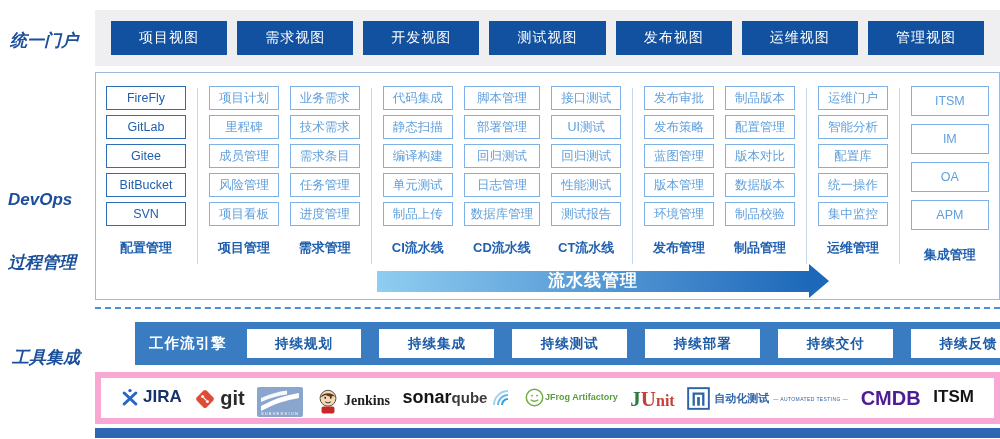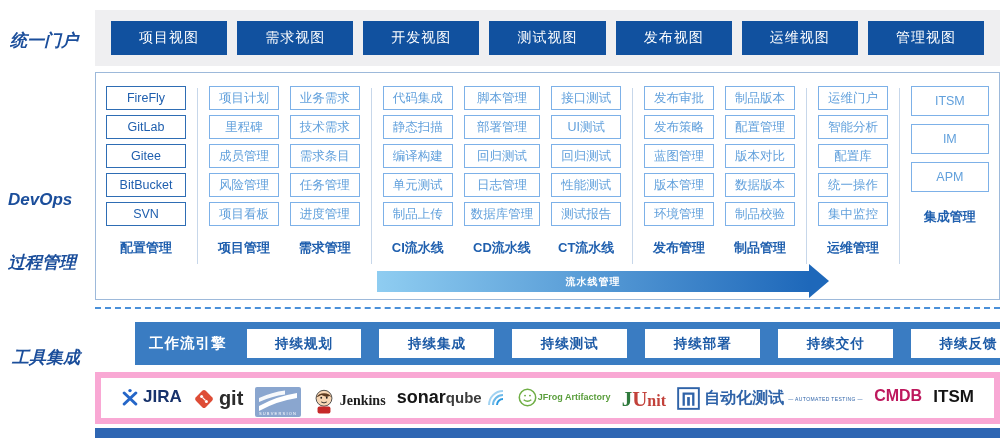--- a/index.html
+++ b/index.html
@@ -22,22 +22,22 @@
   .pcol{display:flex;flex-direction:column;gap:5px;align-items:stretch;text-align:center;}
   .pbox{border:1px solid #7db1e8;color:#61a0dc;background:#fff;font-size:12.5px;line-height:16px;
     padding:3px 6px;white-space:nowrap;min-width:56px;cursor:pointer;}
   .pbox.dark{border-color:#2e6db4;color:#1f5fae;min-width:66px;}
   .pcol.tall{gap:8px;}
   .pcol.tall .pbox{height:28px;min-width:64px;display:flex;align-items:center;justify-content:center;padding:0 6px;}
   .pfoot{color:#1f5fae;font-weight:bold;font-size:13px;margin-top:8px;white-space:nowrap;}
   .vdiv{width:1px;background:#c7d7ea;height:176px;margin-top:2px;}
   
   .arrow{position:absolute;left:281px;top:198px;width:432px;height:21px;
-    background:linear-gradient(90deg,#8fcdf1,#1e68ba);color:#fff;font-size:10px;font-weight:bold;
-    display:flex;align-items:center;justify-content:center;letter-spacing:1px;}
+    background:linear-gradient(90deg,#8fcdf1,#1e68ba);color:#fff;font-size:17px;font-weight:bold;
+    display:flex;align-items:flex-end;justify-content:center;letter-spacing:1px;}
   .arrow::after{content:"";position:absolute;left:100%;top:-7px;width:0;height:0;
     border-top:17px solid transparent;border-bottom:17px solid transparent;border-left:20px solid #1e68ba;}
   
   .dashed{position:absolute;left:95px;top:307px;width:905px;height:0;border-top:2px dashed #4a90d9;}
   
   .wf-bar{position:absolute;left:95px;top:322px;width:905px;height:43px;background:#3a7cc2;
     display:flex;align-items:center;gap:18px;padding:0 14px;box-sizing:border-box;margin-left:40px;}
   .wf-engine{color:#fff;font-weight:bold;font-size:14.5px;white-space:nowrap;margin-right:2px;letter-spacing:1px;}
   .wf-stage{flex:1;height:29px;background:#fff;color:#1c5aa6;font-weight:bold;font-size:13.5px;
     display:flex;align-items:center;justify-content:center;cursor:pointer;letter-spacing:1px;}
@@ -150,20 +150,21 @@
           <div class="pbox">智能分析</div>
           <div class="pbox">配置库</div>
           <div class="pbox">统一操作</div>
           <div class="pbox">集中监控</div>
           <div class="pfoot">运维管理</div>
         </div>
         <div class="vdiv"></div>
         <div class="pcol tall">
           <div class="pbox">ITSM</div>
           <div class="pbox">IM</div>
+          <div class="pbox">OA</div>
           <div class="pbox">APM</div>
           <div class="pfoot">集成管理</div>
         </div>
       </div>
     <div class="arrow">
       <span>流水线管理</span>
     </div>
   </div>
 
   <div class="dashed"></div>
@@ -265,27 +266,27 @@
       </div>
       <div class="logo">
         <div class="logo-ic">
           <svg width="23" height="23" viewBox="0 0 24 24">
             <rect x="1.2" y="1.2" width="21.6" height="21.6" fill="none" stroke="#2f63a8" stroke-width="2"></rect>
             <path d="M7 19.5 V7 h10 v12.5" fill="none" stroke="#2f63a8" stroke-width="2.4"></path>
             <rect x="10.6" y="10.5" width="2.8" height="9" fill="#2f63a8"></rect>
           </svg>
         </div>
         <div class="logo-tx">
-          <span style="color: rgb(47, 99, 168); font-weight: 600; font-size: 16px;">自动化测试</span>
+          <span style="color: rgb(47, 99, 168); font-weight: 600; font-size: 11px;">自动化测试</span>
         </div>
         <div class="logo-sub" style="color: rgb(47, 99, 168);">— AUTOMATED TESTING —</div>
       </div>
       <div class="logo">
         <div class="logo-tx">
-          <span style="color: #be185d; font-weight: 800; font-size: 16px;">CMDB</span>
+          <span style="color: #4c1d95; font-weight: 800; font-size: 20px;">CMDB</span>
         </div>
       </div>
       <div class="logo">
         <div class="logo-tx">
           <span style="color: rgb(20, 20, 20); font-weight: 800; font-size: 17px;">ITSM</span>
         </div>
       </div>
     </div>
 
   <div class="bottom-bar"></div>

